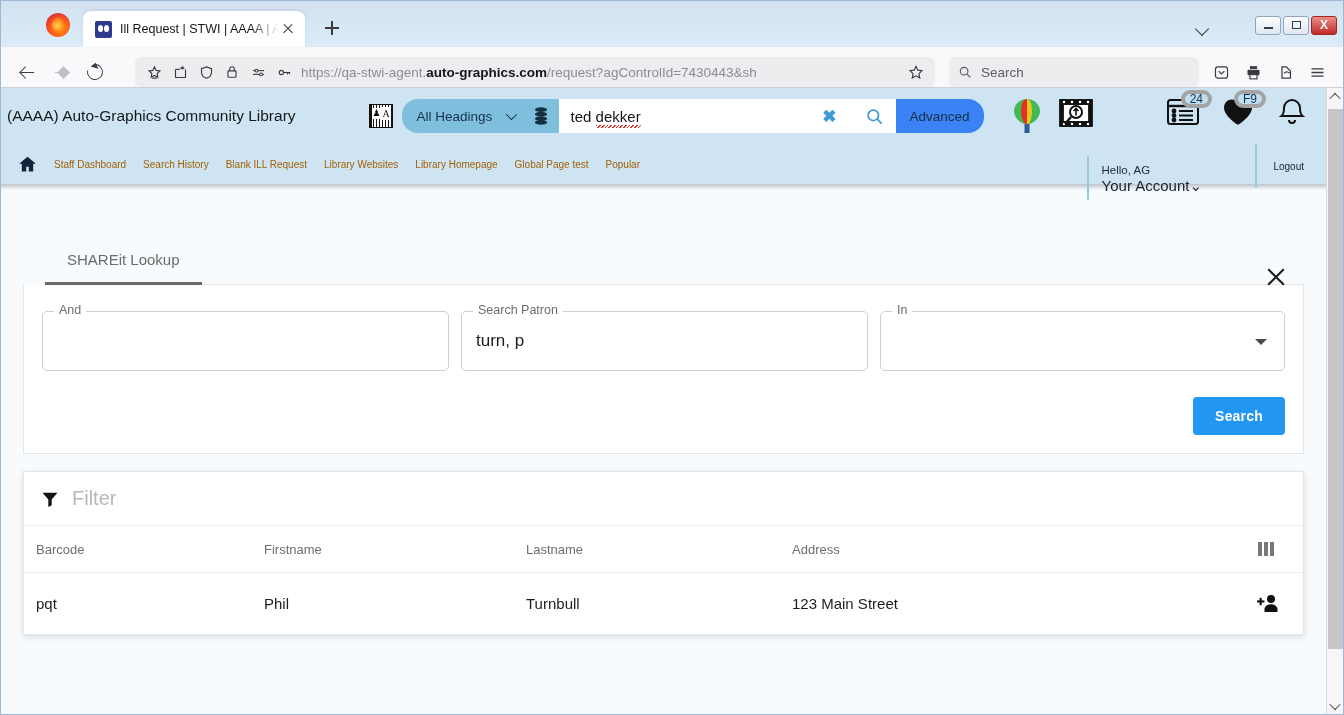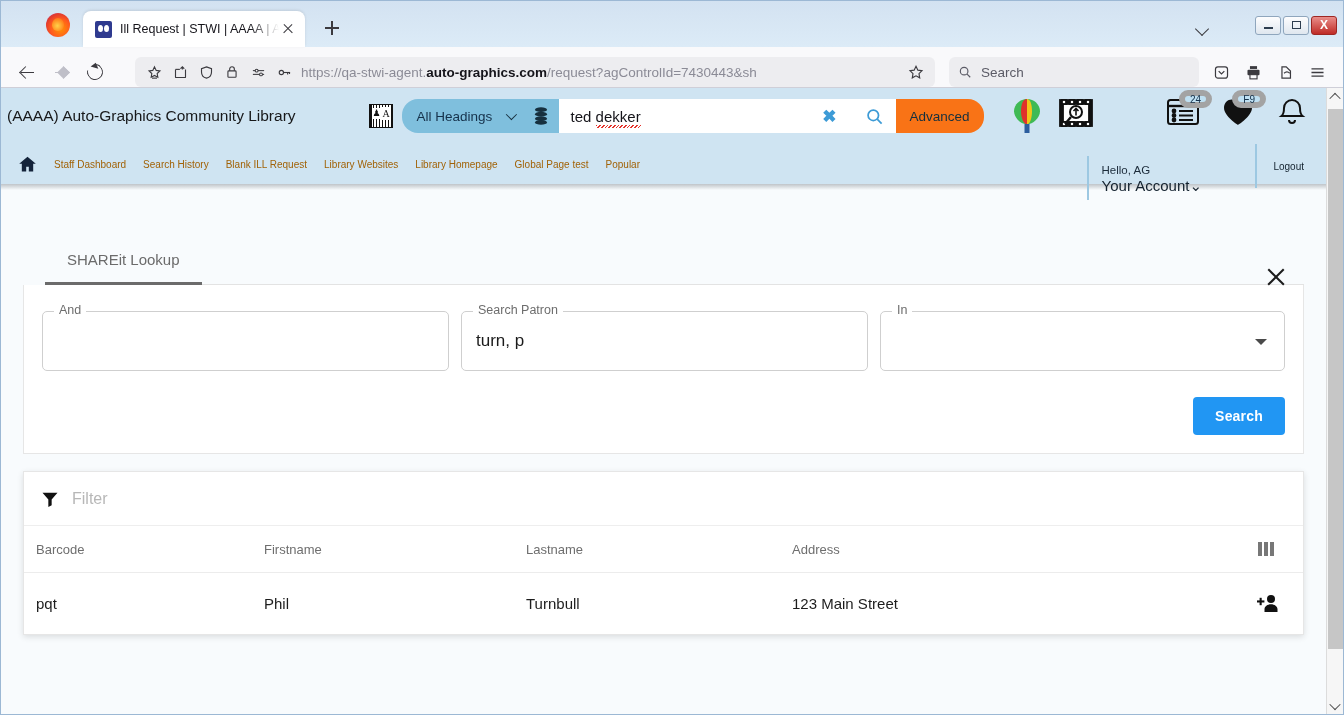--- a/index.html
+++ b/index.html
@@ -167,30 +167,30 @@
     border-bottom: 2px solid transparent; position: relative;
   }
   .sg-value .sp::after {
     content:""; position:absolute; left:0; right:0; bottom:-3px; height:3px;
     background: repeating-linear-gradient(135deg,#e4332c 0 1.3px, transparent 1.3px 2.6px);
   }
   .sg-clear { margin-left: auto; color: #3d9bd6; font-size: 17px; font-weight: bold; padding: 0 10px; }
   .sg-div { width: 1px; background: #d2d2d2; margin: 7px 0; }
   .sg-mag { width: 42px; background:#fff; display:flex; align-items:center; justify-content:center; }
   .sg-adv {
-    background: #f97316; color: #14303f; font-size: 13.5px; padding: 0 14px;
+    background: #3b82f6; color: #14303f; font-size: 13.5px; padding: 0 14px;
     display: flex; align-items: center; border-radius: 0 6px 6px 0;
   }
 
   .hdr-icons { margin-left: auto; display: flex; align-items: flex-start; gap: 0; padding-right: 18px; }
   .hicon { position: relative; margin-left: 14px; }
   .badge {
     position: absolute; top: -7px; right: -12px; min-width: 24px; height: 18px; border-radius: 9px;
-    background: #bfe0f2; color: #15314a; font-size: 10px; display: flex; align-items: center;
-    justify-content: center; padding: 0 5px; border: 6px solid #a3a3a3;
+    background: #bfe0f2; color: #15314a; font-size: 12px; display: flex; align-items: center;
+    justify-content: center; padding: 0 5px; border: 4px solid #a3a3a3;
   }
 
   .hdr-row2 { height: 40px; display: flex; align-items: center; padding-left: 16px; position: relative; }
   .navlink { font-size: 10px; color: #a16207; margin-right: 17px; white-space: nowrap; }
   .home-ic { margin-right: 16px; }
   .acct-block {
     position: absolute; right: 124px; top: 12px; padding-left: 13px; border-left: 2px solid #9dc8e2;
     display: flex; flex-direction: column; justify-content: center; height: 44px;
   }
   .acct-hello { font-size: 11.5px; color: #1c2b3a; line-height: 14px; }
@@ -241,21 +241,21 @@
   .btn-search {
     background: #2196f3; color: #fff; font-size: 14px; font-weight: bold;
     border: none; border-radius: 4px; padding: 11px 22px; letter-spacing: .2px;
   }
 
   .results {
     background: #fff; border: 1px solid #e6e6e6; margin-top: 17px;
     box-shadow: 0 2px 6px rgba(0,0,0,.12);
   }
   .filter-row { display: flex; align-items: center; height: 54px; padding-left: 16px; gap: 12px; border-bottom: 1px solid #eee; }
-  .filter-ph { font-size: 16px; color: #b7b7b7; }
+  .filter-ph { font-size: 20px; color: #b7b7b7; }
 
   table { width: 100%; border-collapse: collapse; }
   thead th {
     text-align: left; font-size: 13px; color: #6e6e6e; font-weight: normal;
     padding: 15px 0 15px 0; border-bottom: 1px solid #ececec;
   }
   tbody td {
     font-size: 15px; color: #1d1d1d; padding: 21px 0; border-bottom: 1px solid #ececec;
   }
   tbody tr:last-child td { border-bottom: none; }

